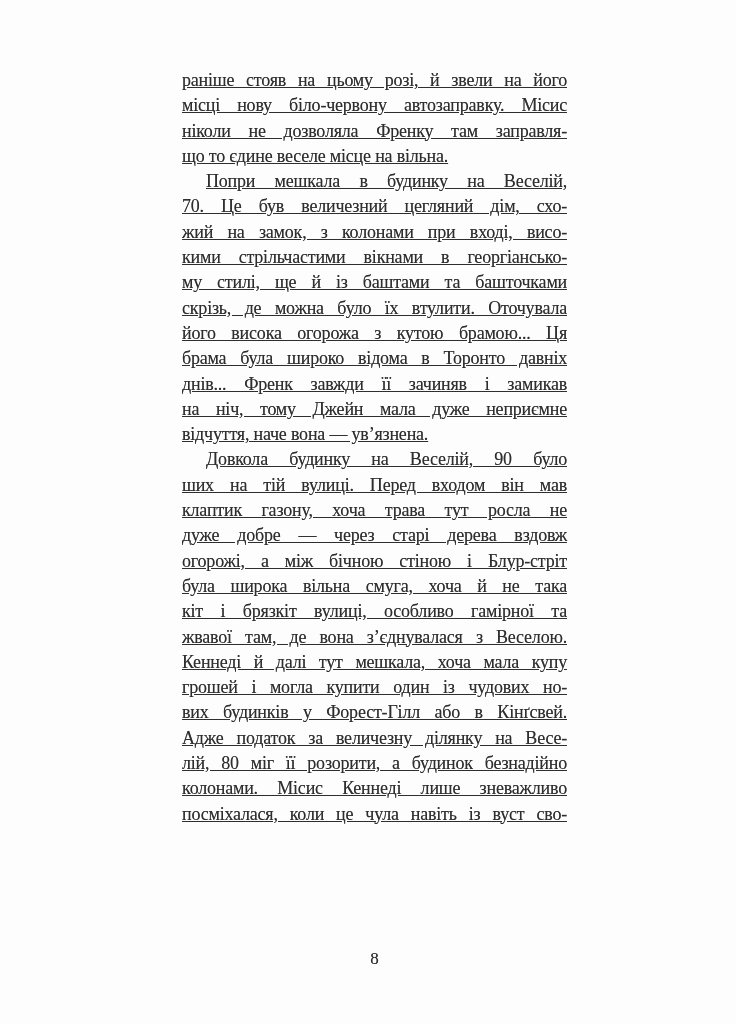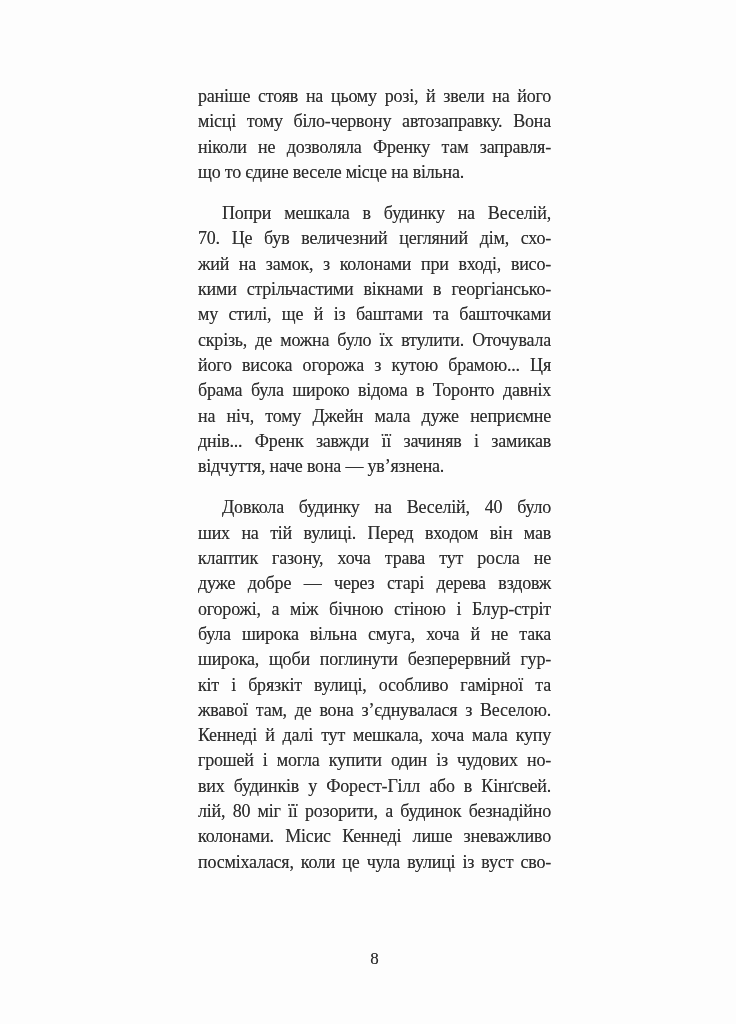--- a/index.html
+++ b/index.html
@@ -16,22 +16,23 @@
     font-family: "Liberation Serif", serif;
     color: #2e2e2e;
   }
   .text-block {
     position: absolute;
     left: 182px;
     top: 68px;
     width: 385px;
   }
   .paragraph {
-    margin: 16px;
+    margin: 0;
     padding: 0;
+    text-decoration: underline;
   }
   .line {
     font-size: 18px;
     line-height: 25.3px;
     letter-spacing: -0.2px;
     text-align: justify;
     text-align-last: justify;
     white-space: normal;
     text-shadow: 0 0 0.5px rgba(46,46,46,0.55);
   }
@@ -53,53 +54,53 @@
   }
 </style>
 </head>
 <body>
 
 <div class="sheet">
   <div class="text-block">
 
     <div class="paragraph">
       <div class="line">раніше стояв на цьому розі, й звели на його</div>
-      <div class="line">місці тому біло-червону автозаправку. Вона</div>
+      <div class="line">місці нову біло-червону автозаправку. Місис</div>
       <div class="line">ніколи не дозволяла Френку там заправля-</div>
       <div class="line end">що то єдине веселе місце на вільна.</div>
     </div>
 
     <div class="paragraph">
       <div class="line ind">Попри мешкала в будинку на Веселій,</div>
       <div class="line">70. Це був величезний цегляний дім, схо-</div>
       <div class="line">жий на замок, з колонами при вході, висо-</div>
       <div class="line">кими стрільчастими вікнами в георгіансько-</div>
       <div class="line">му стилі, ще й із баштами та башточками</div>
       <div class="line">скрізь, де можна було їх втулити. Оточувала</div>
       <div class="line">його висока огорожа з кутою брамою... Ця</div>
       <div class="line">брама була широко відома в Торонто давніх</div>
+      <div class="line">днів... Френк завжди її зачиняв і замикав</div>
       <div class="line">на ніч, тому Джейн мала дуже неприємне</div>
-      <div class="line">днів... Френк завжди її зачиняв і замикав</div>
       <div class="line end">відчуття, наче вона — ув’язнена.</div>
     </div>
 
     <div class="paragraph">
-      <div class="line ind">Довкола будинку на Веселій, 40 було</div>
+      <div class="line ind">Довкола будинку на Веселій, 90 було</div>
       <div class="line">ших на тій вулиці. Перед входом він мав</div>
       <div class="line">клаптик газону, хоча трава тут росла не</div>
       <div class="line">дуже добре — через старі дерева вздовж</div>
       <div class="line">огорожі, а між бічною стіною і Блур-стріт</div>
       <div class="line">була широка вільна смуга, хоча й не така</div>
-      <div class="line">широка, щоби поглинути безперервний гур-</div>
       <div class="line">кіт і брязкіт вулиці, особливо гамірної та</div>
       <div class="line">жвавої там, де вона з’єднувалася з Веселою.</div>
       <div class="line">Кеннеді й далі тут мешкала, хоча мала купу</div>
       <div class="line">грошей і могла купити один із чудових но-</div>
       <div class="line">вих будинків у Форест-Гілл або в Кінґсвей.</div>
+      <div class="line">Адже податок за величезну ділянку на Весе-</div>
       <div class="line">лій, 80 міг її розорити, а будинок безнадійно</div>
       <div class="line">колонами. Місис Кеннеді лише зневажливо</div>
-      <div class="line">посміхалася, коли це чула вулиці із вуст сво-</div>
+      <div class="line">посміхалася, коли це чула навіть із вуст сво-</div>
     </div>
 
   </div>
 
   <div class="pagenum">8</div>
 </div>
 
 </body></html>

